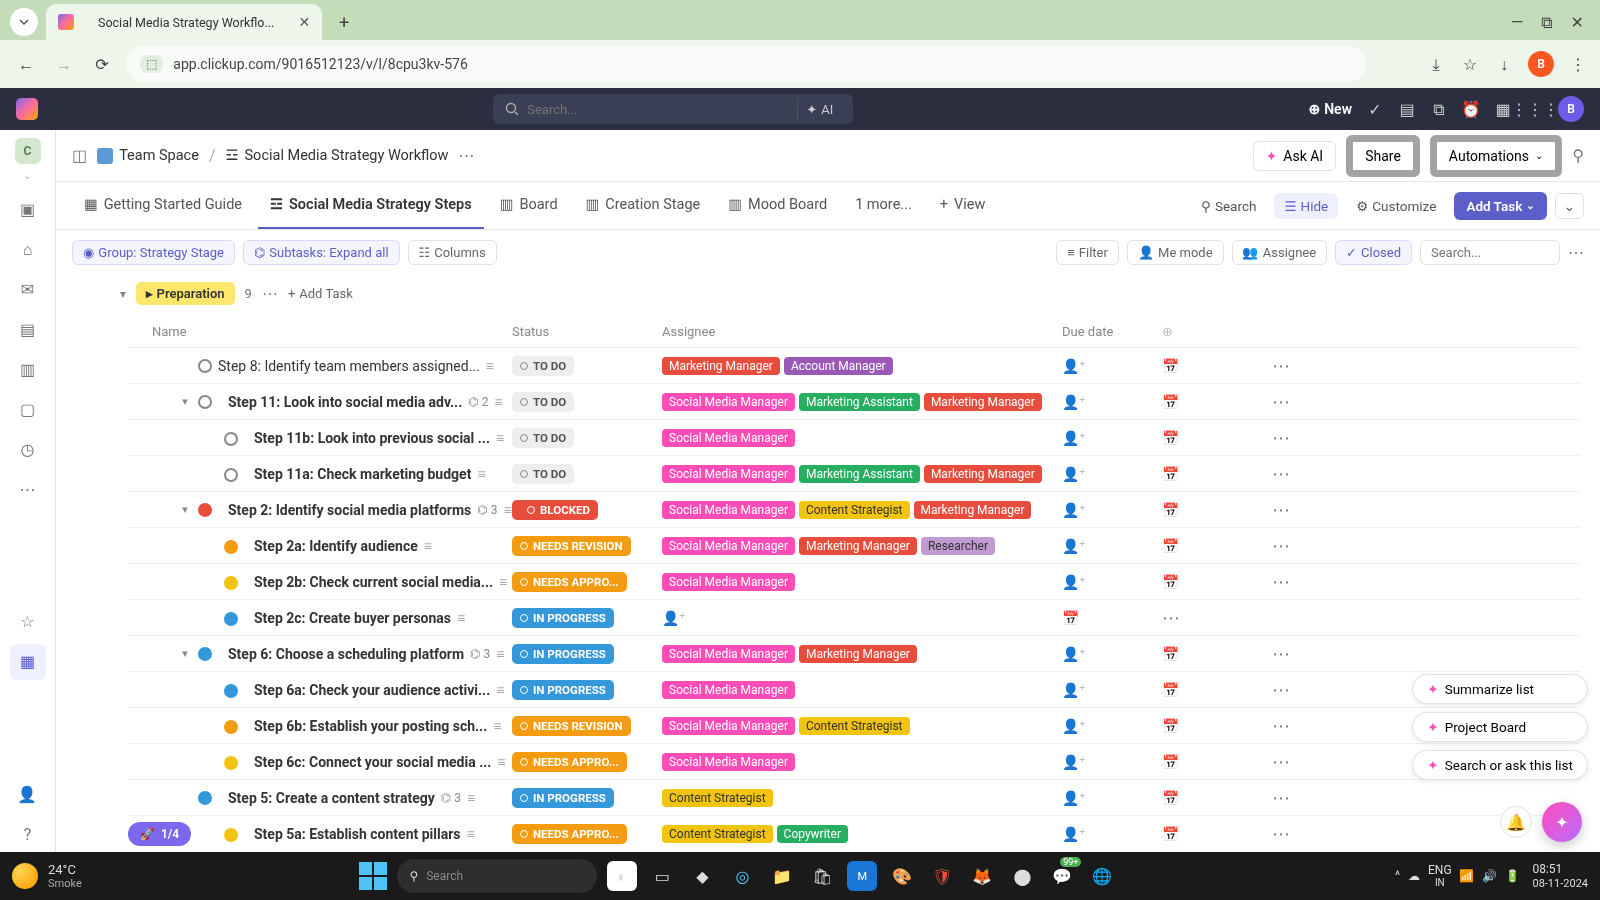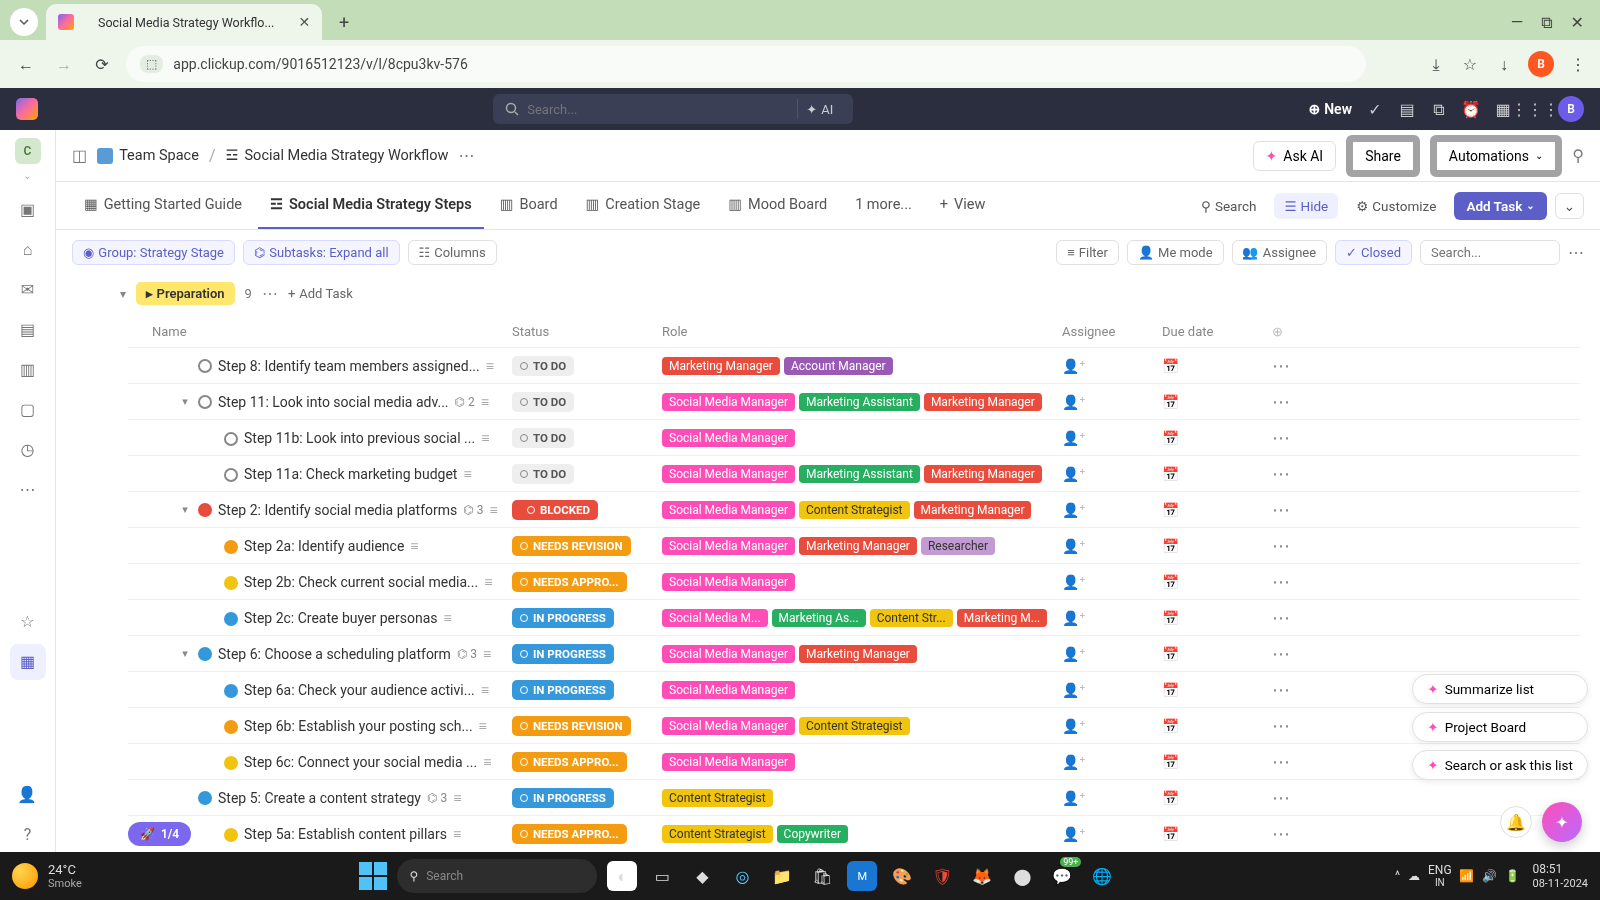--- a/index.html
+++ b/index.html
@@ -88,21 +88,21 @@
 .task-name.indent2 { padding-left: 52px; align-items: flex-end; }
 .row-caret { font-size: 11px; color: #888; cursor: pointer; width: 14px; text-align: center; }
 .row-caret.hidden { visibility: hidden; }
 .status-dot { width: 14px; height: 14px; border-radius: 50%; border: 2px solid; flex-shrink: 0; }
 .sd-gray { border-color: #888; }
 .sd-red { border-color: #e74c3c; background: #e74c3c; }
 .sd-orange { border-color: #f39c12; background: #f39c12; }
 .sd-yellow { border-color: #f1c40f; background: #f1c40f; }
 .sd-blue { border-color: #3498db; background: #3498db; }
 .task-title { white-space: nowrap; overflow: hidden; text-overflow: ellipsis; }
-.task-title.bold { font-weight: 400; }
+.task-title.bold { font-weight: 700; margin-left: 10px; }
 .sub-count { font-size: 12px; color: #888; display: flex; align-items: center; gap: 2px; }
 .row-menu { color: #aaa; cursor: pointer; }
 
 .status-pill { display: inline-flex; align-items: center; gap: 5px; border-radius: 5px; padding: 3px 8px; font-size: 11.5px; font-weight: 700; color: #fff; white-space: nowrap; max-width: 130px; overflow: hidden; }
 .sp-todo { background: #eee; color: #555; }
 .sp-blocked { background: #e74c3c; padding-left: 15px; }
 .sp-revision { background: #f39c12; }
 .sp-approval { background: #f39c12; }
 .sp-progress { background: #3498db; }
 .status-pill .dot { width: 8px; height: 8px; border-radius: 50%; border: 1.5px solid currentColor; }
@@ -314,21 +314,20 @@
               <span>Preparation</span>
             </span>
           <span class="group-count">9</span>
           <span class="group-more">⋯</span>
           <span class="group-add">+ <span>Add Task</span></span>
         </div>
 
         <div class="col-headers">
           <div>Name</div>
           <div>Status</div>
-          <div>Role</div>
           <div>Assignee</div>
           <div>Due date</div>
           <div style="color:#bbb;">⊕</div>
         </div>
 
         <div id="task-list">
             <div class="task-row">
               <div class="task-name indent1">
                 <span class="row-caret hidden">▾</span>
                 <span class="status-dot sd-gray"></span>
@@ -445,26 +444,20 @@
               <div><span class="row-more">⋯</span></div>
             </div>
             <div class="task-row">
               <div class="task-name indent2">
                 <span class="row-caret hidden">▾</span>
                 <span class="status-dot sd-blue"></span>
                 <span class="task-title bold">Step 2c: Create buyer personas</span>
                 <span class="row-menu">≡</span>
               </div>
               <div><span class="status-pill sp-progress"><span class="dot"></span>IN PROGRESS</span></div>
-              <div class="roles">
-                <span class="role-tag r-pink">Social Media M...</span>
-                <span class="role-tag r-green">Marketing As...</span>
-                <span class="role-tag r-yellow">Content Str...</span>
-                <span class="role-tag r-red">Marketing M...</span>
-              </div>
               <div><span class="assignee-ic">👤⁺</span></div>
               <div><span class="date-ic">📅</span></div>
               <div><span class="row-more">⋯</span></div>
             </div>
             <div class="task-row">
               <div class="task-name indent1">
                 <span class="row-caret">▾</span>
                 <span class="status-dot sd-blue"></span>
                 <span class="task-title bold">Step 6: Choose a scheduling platform</span>
                 <span class="sub-count">⌬ 3</span>

